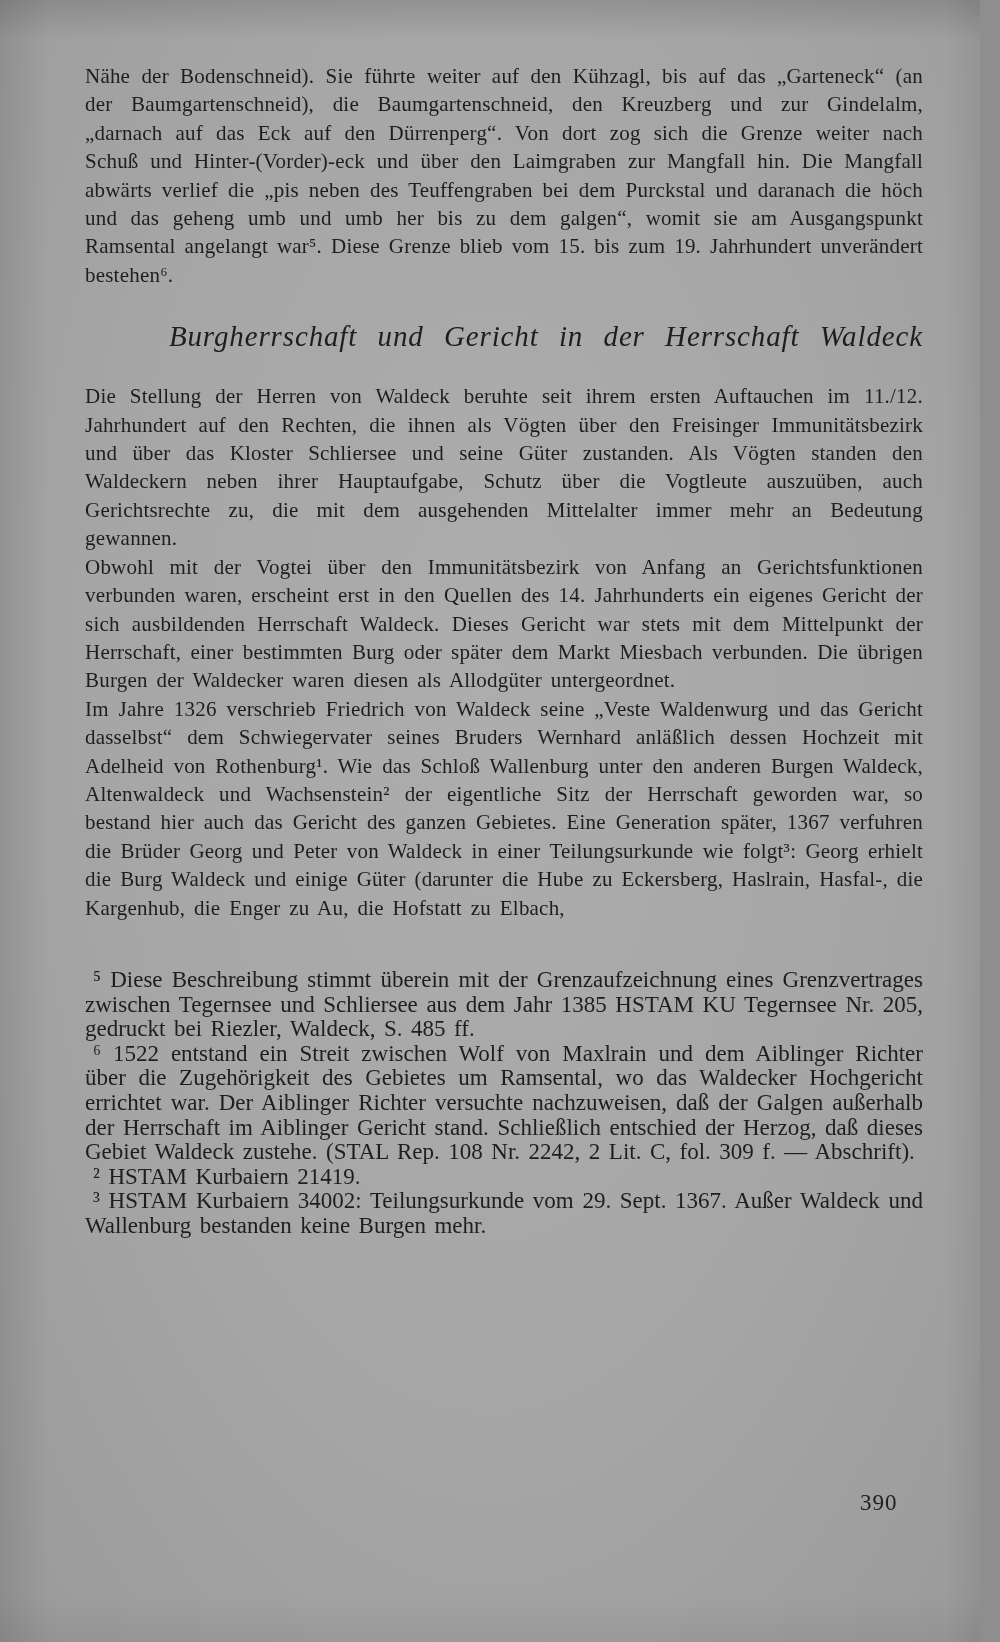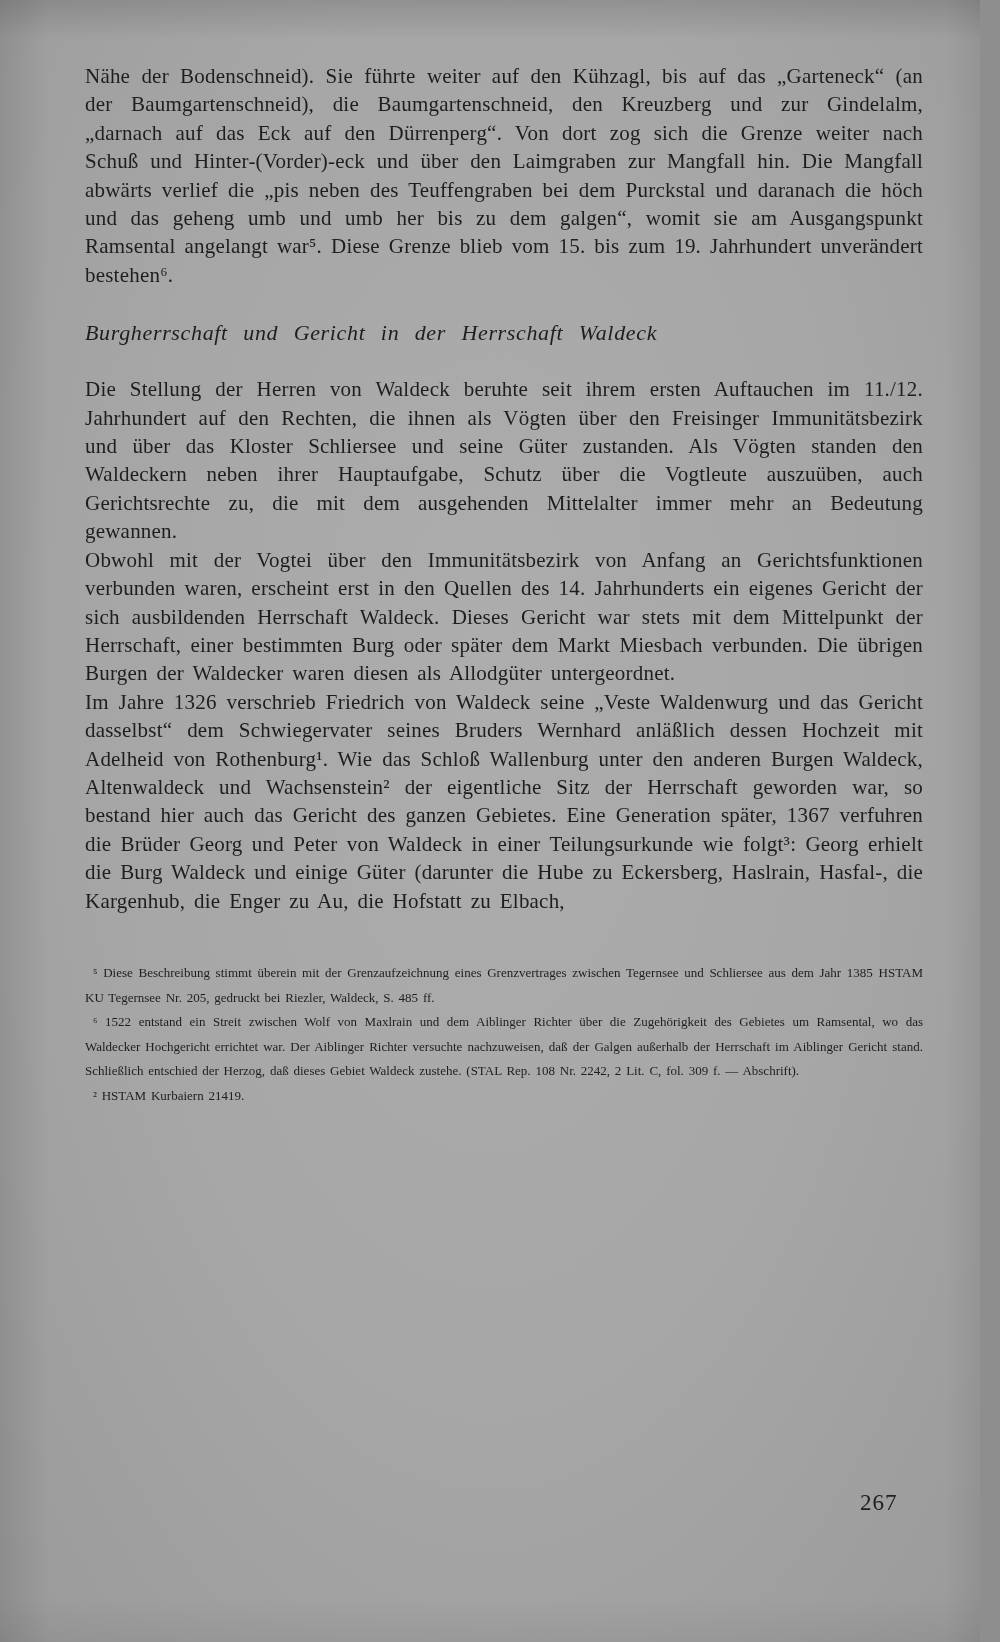--- a/index.html
+++ b/index.html
@@ -29,35 +29,35 @@
 
   p.body {
     font-size: 21px;
     line-height: 28.4px;
     text-align: justify;
     word-spacing: 0.16em;
     letter-spacing: 0.01em;
   }
 
   h2.heading {
-    font-size: 22px;
+    font-size: 29px;
     font-weight: normal;
     font-style: italic;
-    text-align: left;
+    text-align: right;
     margin: 31px 0 29px 0;
     word-spacing: 0.42em;
     letter-spacing: 0.03em;
   }
 
   .footnotes {
     margin-top: 46px;
   }
 
   p.footnote {
-    font-size: 13px;
+    font-size: 23px;
     line-height: 24.6px;
     text-align: justify;
     word-spacing: 0.12em;
     text-indent: 8px;
   }
 
   .page-number {
     position: absolute;
     left: 860px;
     top: 1490px;
@@ -80,19 +80,20 @@
     <p class="body">Die Stellung der Herren von Waldeck beruhte seit ihrem ersten Auftauchen im 11./12. Jahrhundert auf den Rechten, die ihnen als Vögten über den Freisinger Immunitätsbezirk und über das Kloster Schliersee und seine Güter zustanden. Als Vögten standen den Waldeckern neben ihrer Hauptaufgabe, Schutz über die Vogtleute auszuüben, auch Gerichtsrechte zu, die mit dem ausgehenden Mittelalter immer mehr an Bedeutung gewannen.</p>
 
     <p class="body">Obwohl mit der Vogtei über den Immunitätsbezirk von Anfang an Gerichtsfunktionen verbunden waren, erscheint erst in den Quellen des 14. Jahrhunderts ein eigenes Gericht der sich ausbildenden Herrschaft Waldeck. Dieses Gericht war stets mit dem Mittelpunkt der Herrschaft, einer bestimmten Burg oder später dem Markt Miesbach verbunden. Die übrigen Burgen der Waldecker waren diesen als Allodgüter untergeordnet.</p>
 
     <p class="body">Im Jahre 1326 verschrieb Friedrich von Waldeck seine „Veste Waldenwurg und das Gericht dasselbst“ dem Schwiegervater seines Bruders Wernhard anläßlich dessen Hochzeit mit Adelheid von Rothenburg¹. Wie das Schloß Wallenburg unter den anderen Burgen Waldeck, Altenwaldeck und Wachsenstein² der eigentliche Sitz der Herrschaft geworden war, so bestand hier auch das Gericht des ganzen Gebietes. Eine Generation später, 1367 verfuhren die Brüder Georg und Peter von Waldeck in einer Teilungsurkunde wie folgt³: Georg erhielt die Burg Waldeck und einige Güter (darunter die Hube zu Eckersberg, Haslrain, Hasfal-, die Kargenhub, die Enger zu Au, die Hofstatt zu Elbach,</p>
 
     <section class="footnotes">
       <p class="footnote">⁵ Diese Beschreibung stimmt überein mit der Grenzaufzeichnung eines Grenzvertrages zwischen Tegernsee und Schliersee aus dem Jahr 1385 HSTAM KU Tegernsee Nr. 205, gedruckt bei Riezler, Waldeck, S. 485 ff.</p>
       <p class="footnote">⁶ 1522 entstand ein Streit zwischen Wolf von Maxlrain und dem Aiblinger Richter über die Zugehörigkeit des Gebietes um Ramsental, wo das Waldecker Hochgericht errichtet war. Der Aiblinger Richter versuchte nachzuweisen, daß der Galgen außerhalb der Herrschaft im Aiblinger Gericht stand. Schließlich entschied der Herzog, daß dieses Gebiet Waldeck zustehe. (STAL Rep. 108 Nr. 2242, 2 Lit. C, fol. 309 f. — Abschrift).</p>
       <p class="footnote">² HSTAM Kurbaiern 21419.</p>
+      <p class="footnote">³ HSTAM Kurbaiern 34002: Teilungsurkunde vom 29. Sept. 1367. Außer Waldeck und Wallenburg bestanden keine Burgen mehr.</p>
     </section>
 
   </main>
 
-  <div class="page-number">267</div>
+  <div class="page-number">390</div>
 
 </div>
 
 </body></html>

